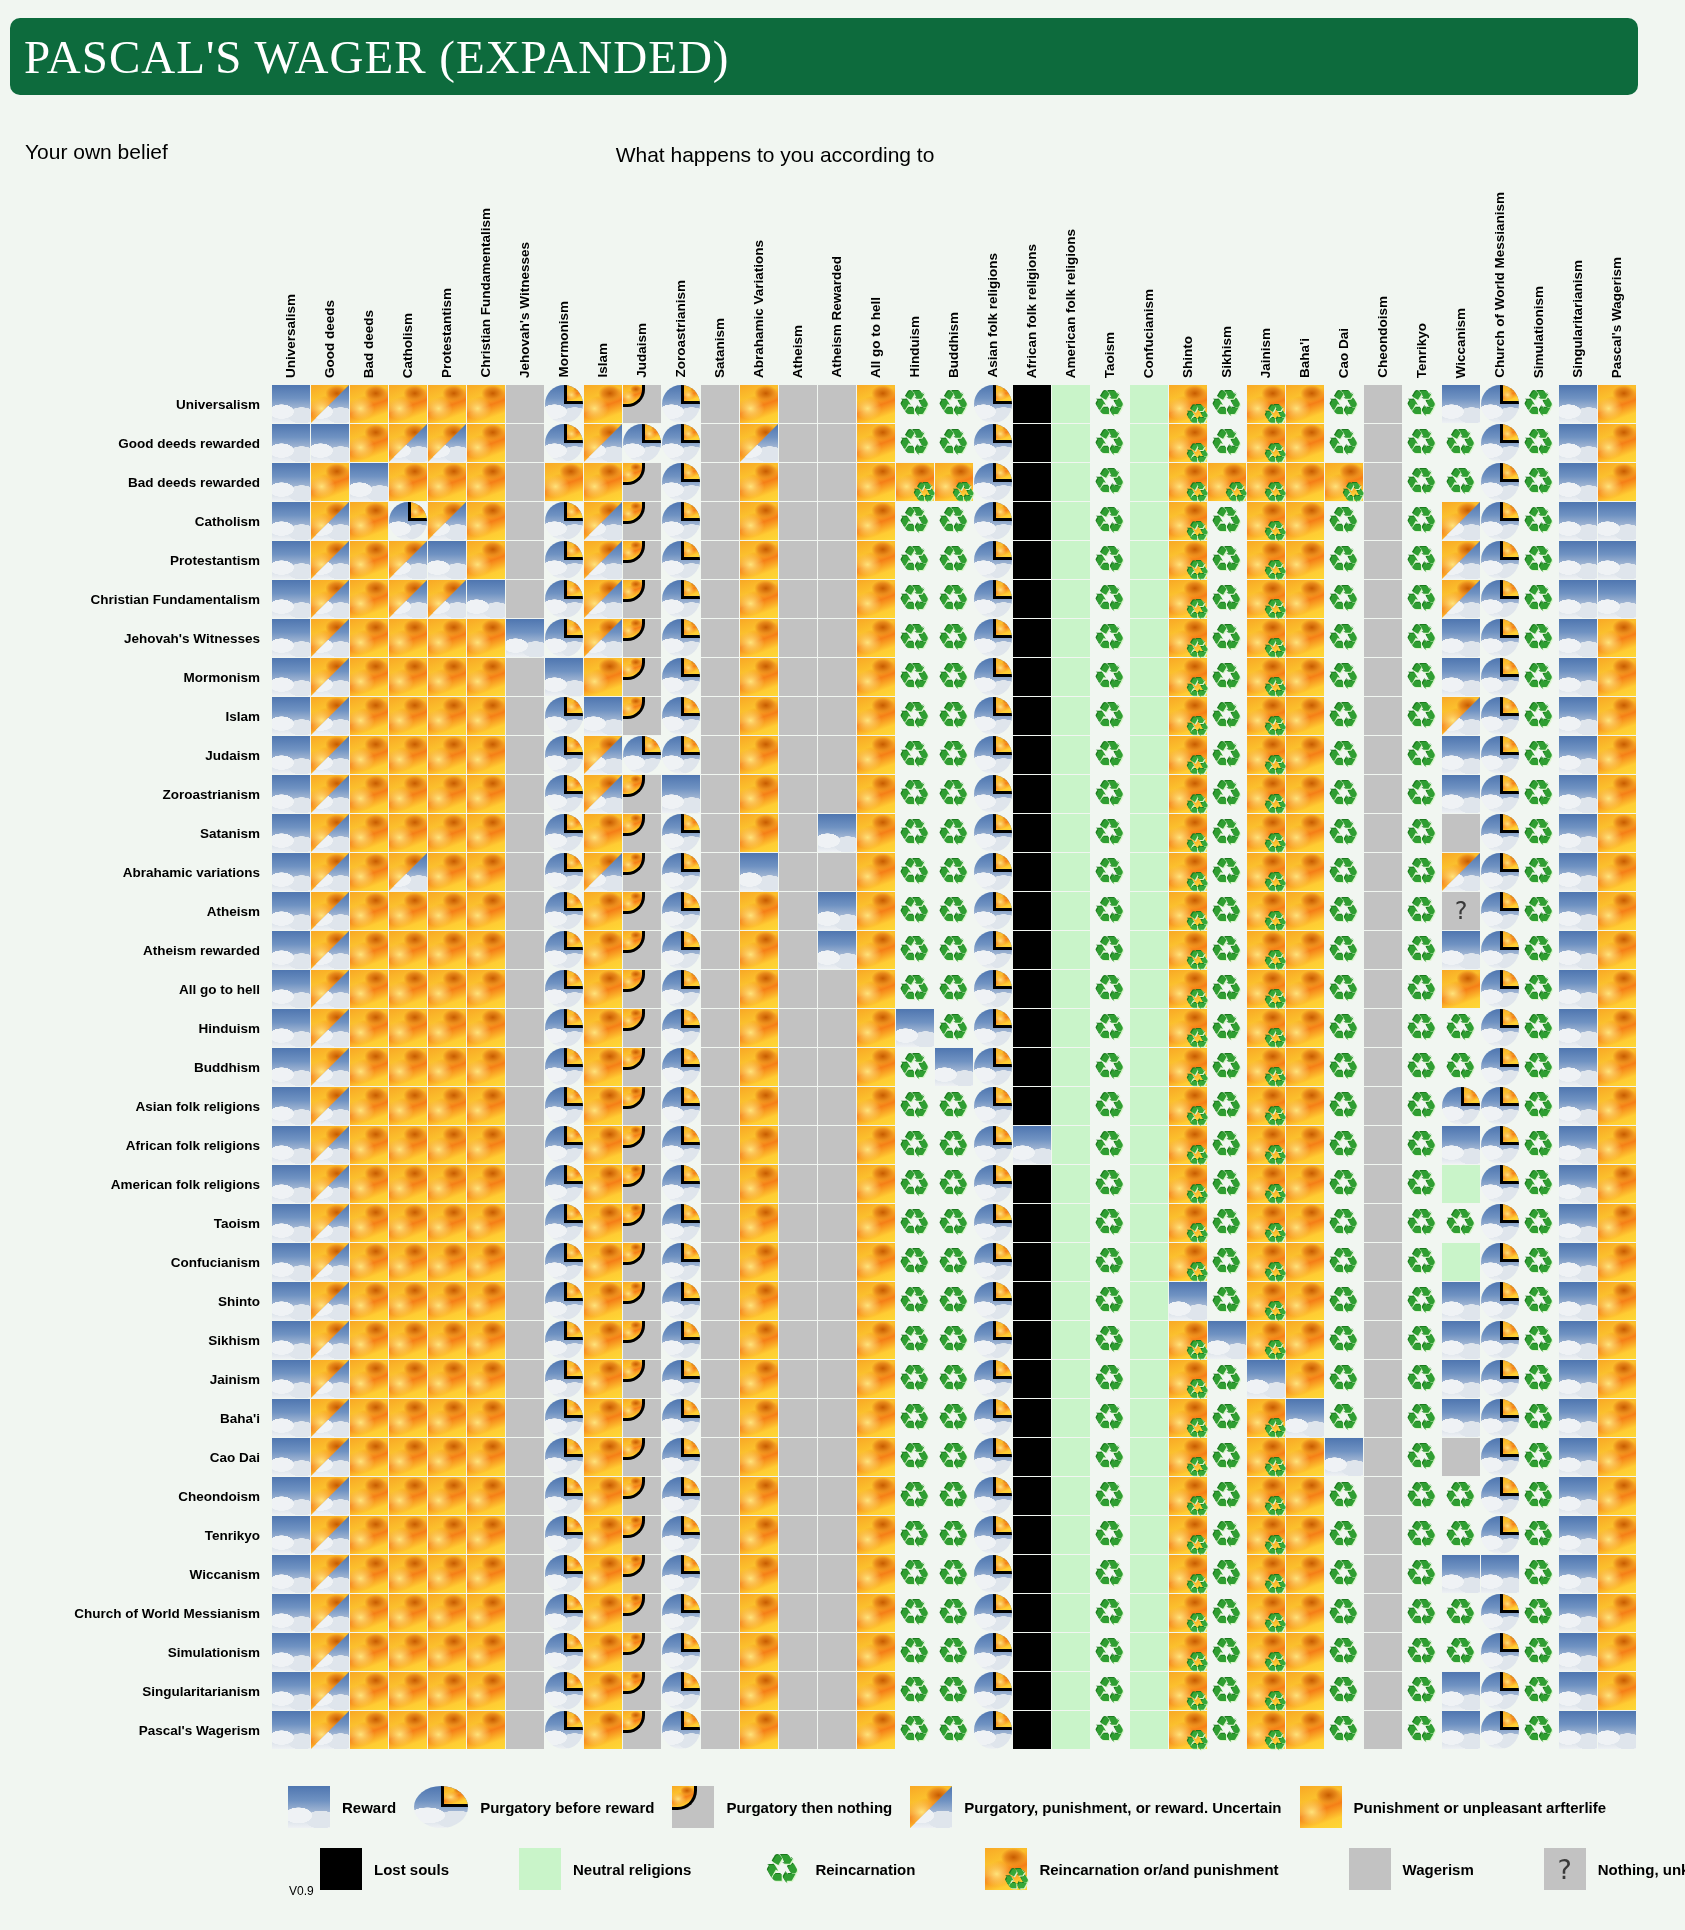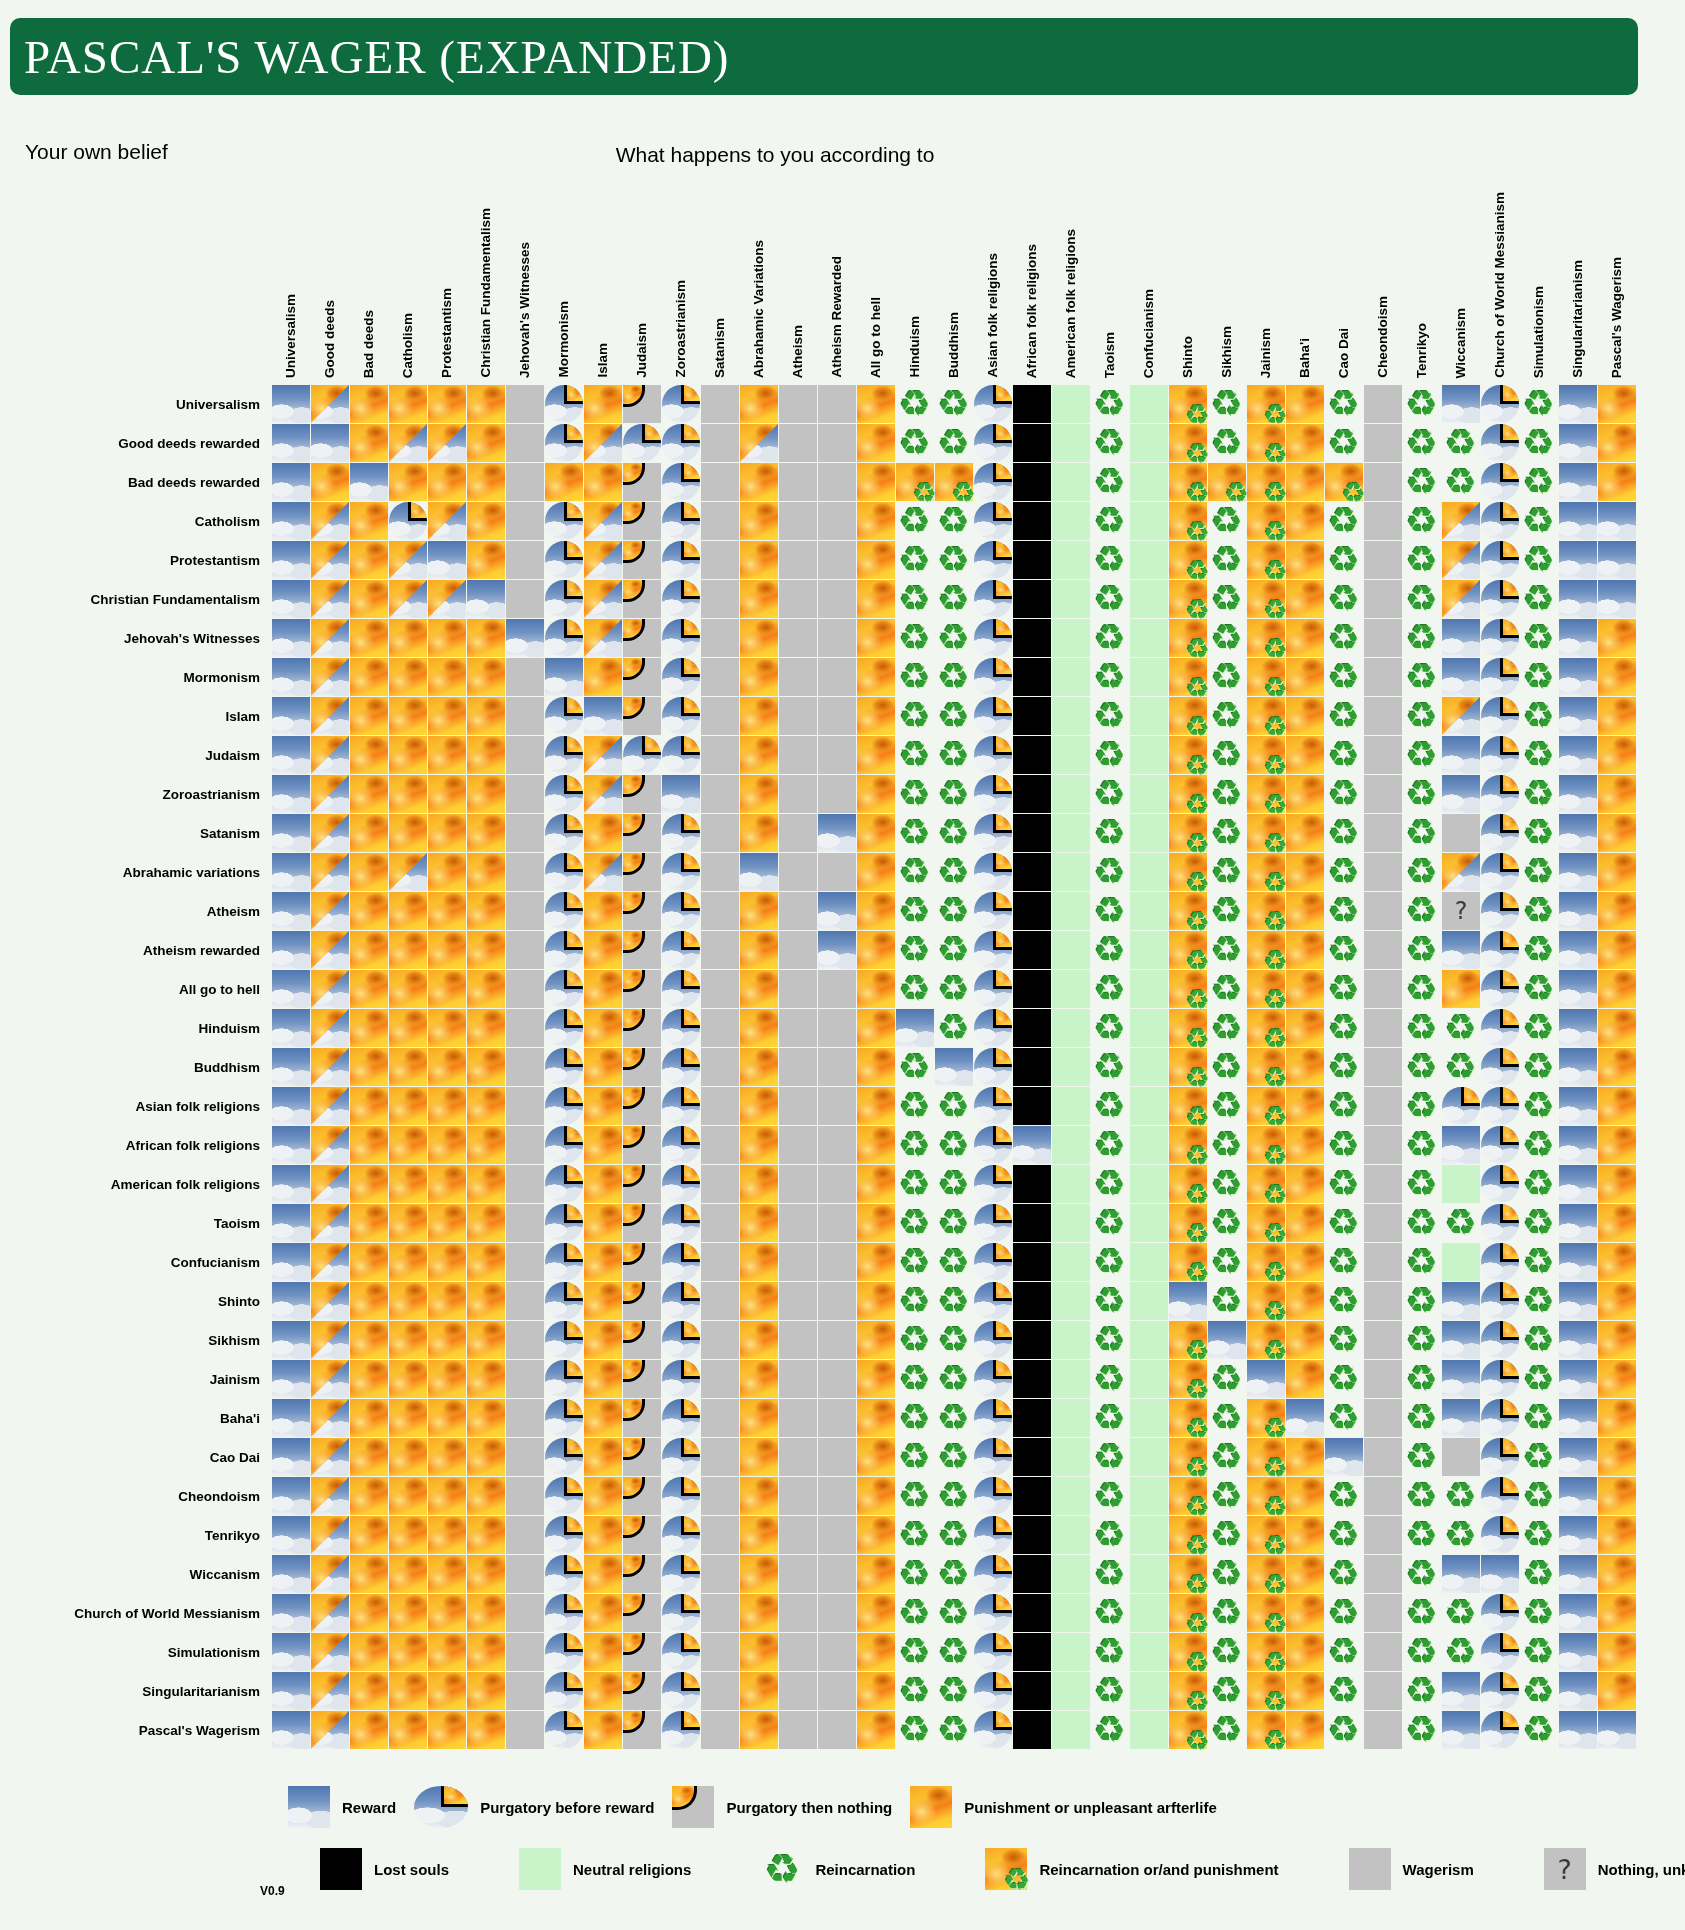--- a/index.html
+++ b/index.html
@@ -8,21 +8,21 @@
     background:#f1f6f1;font-family:"Liberation Sans",sans-serif;color:#000;
   }
   #title-bar{
     position:absolute;left:10px;top:18px;width:1628px;height:77px;
     background:#0d6b3d;color:#fff;display:flex;align-items:center;
     font-family:"Liberation Serif",serif;font-size:47px;letter-spacing:1px;
     padding-left:14px;box-sizing:border-box;border-radius:10px;
   }
   #subtitle{position:absolute;top:103px;left:0;width:1550px;text-align:center;font-size:21px;margin-top:40px;}
   #own-belief{position:absolute;left:25px;top:140px;font-size:21px;}
-  #version{position:absolute;left:260px;top:1884px;font-size:12px;font-weight:bold;}
+  #version{position:absolute;left:289px;top:1884px;font-size:12px;font-weight:normal;}
 
   #colheads{
     position:absolute;left:272px;top:150px;display:grid;
     grid-template-columns:repeat(35,38px);gap:1px;height:228px;
   }
   .colhead{display:flex;flex-direction:column;justify-content:flex-end;align-items:center;height:228px;}
   .colhead-text{
     writing-mode:vertical-rl;transform:rotate(180deg);
     font-weight:bold;font-size:13.5px;white-space:nowrap;line-height:1;
   }
@@ -2853,20 +2853,26 @@
       </div>
       <span class="legend-label">Purgatory before reward</span>
     </div>
     <div class="legend-item">
       <div class="cell legend-icon bg-gray">
         <div class="nq bg-fire"></div>
       </div>
       <span class="legend-label">Purgatory then nothing</span>
     </div>
     <div class="legend-item">
+      <div class="cell legend-icon bg-fire">
+        <div class="tri-cloud bg-cloud"></div>
+      </div>
+      <span class="legend-label">Purgatory, punishment, or reward. Uncertain</span>
+    </div>
+    <div class="legend-item">
       <div class="cell legend-icon bg-fire"></div>
       <span class="legend-label">Punishment or unpleasant arfterlife</span>
     </div>
   </div>
 <div id="legend-row2">
     <div class="legend-item">
       <div class="cell legend-icon bg-black"></div>
       <span class="legend-label">Lost souls</span>
     </div>
     <div class="legend-item">

